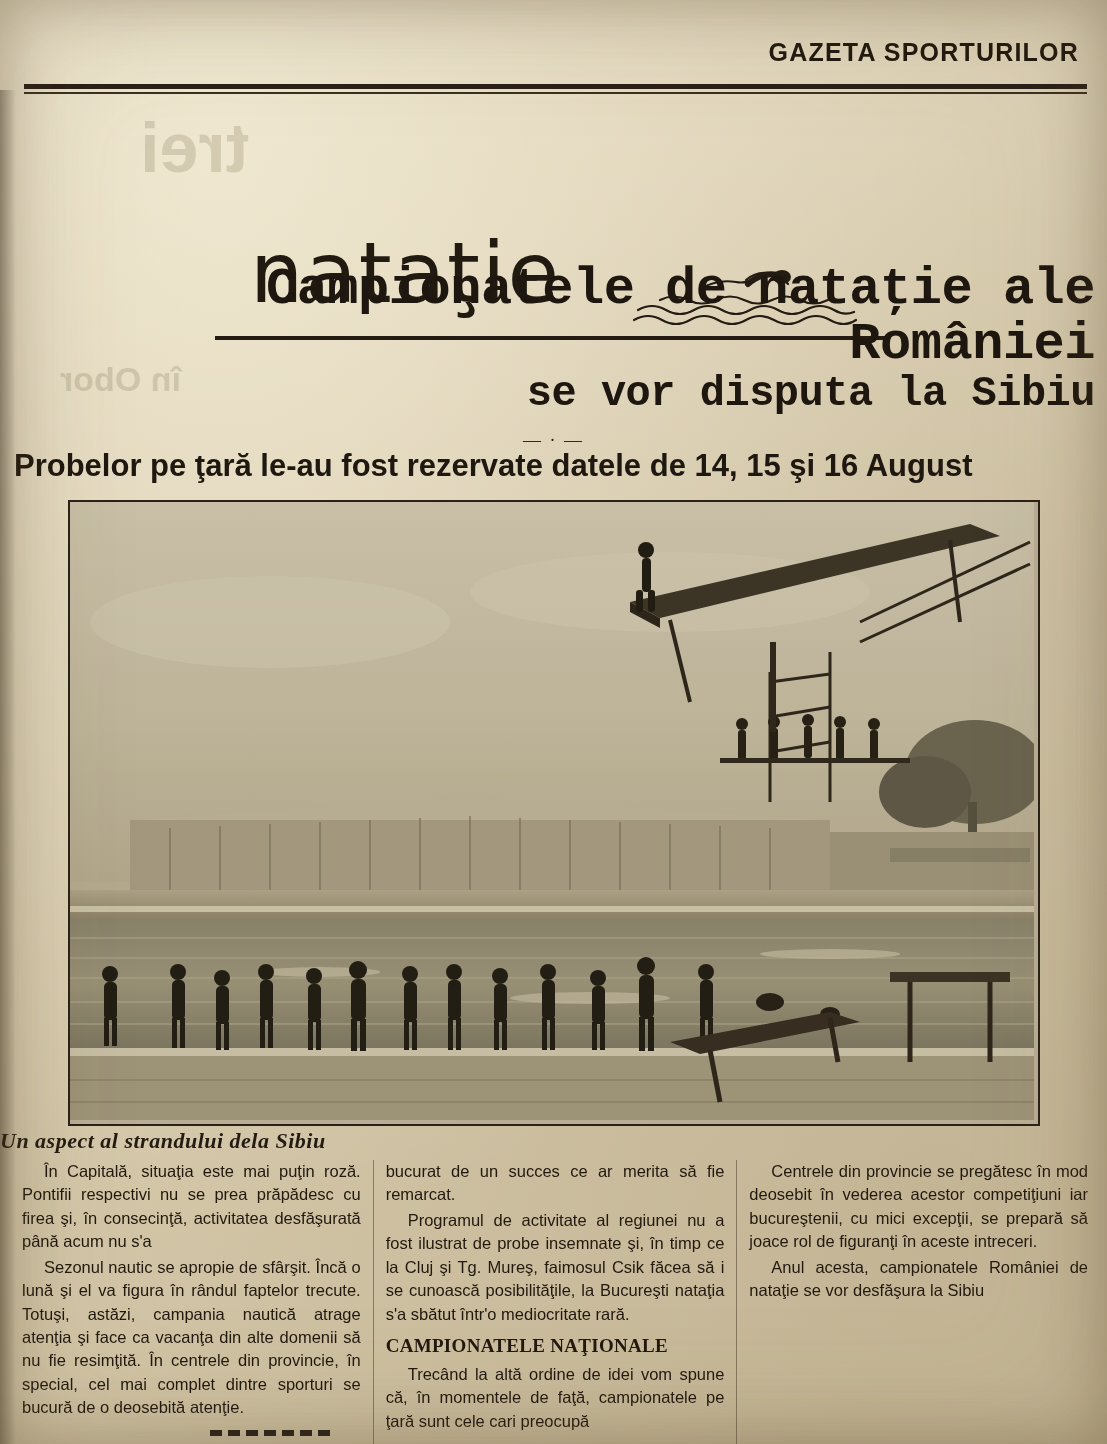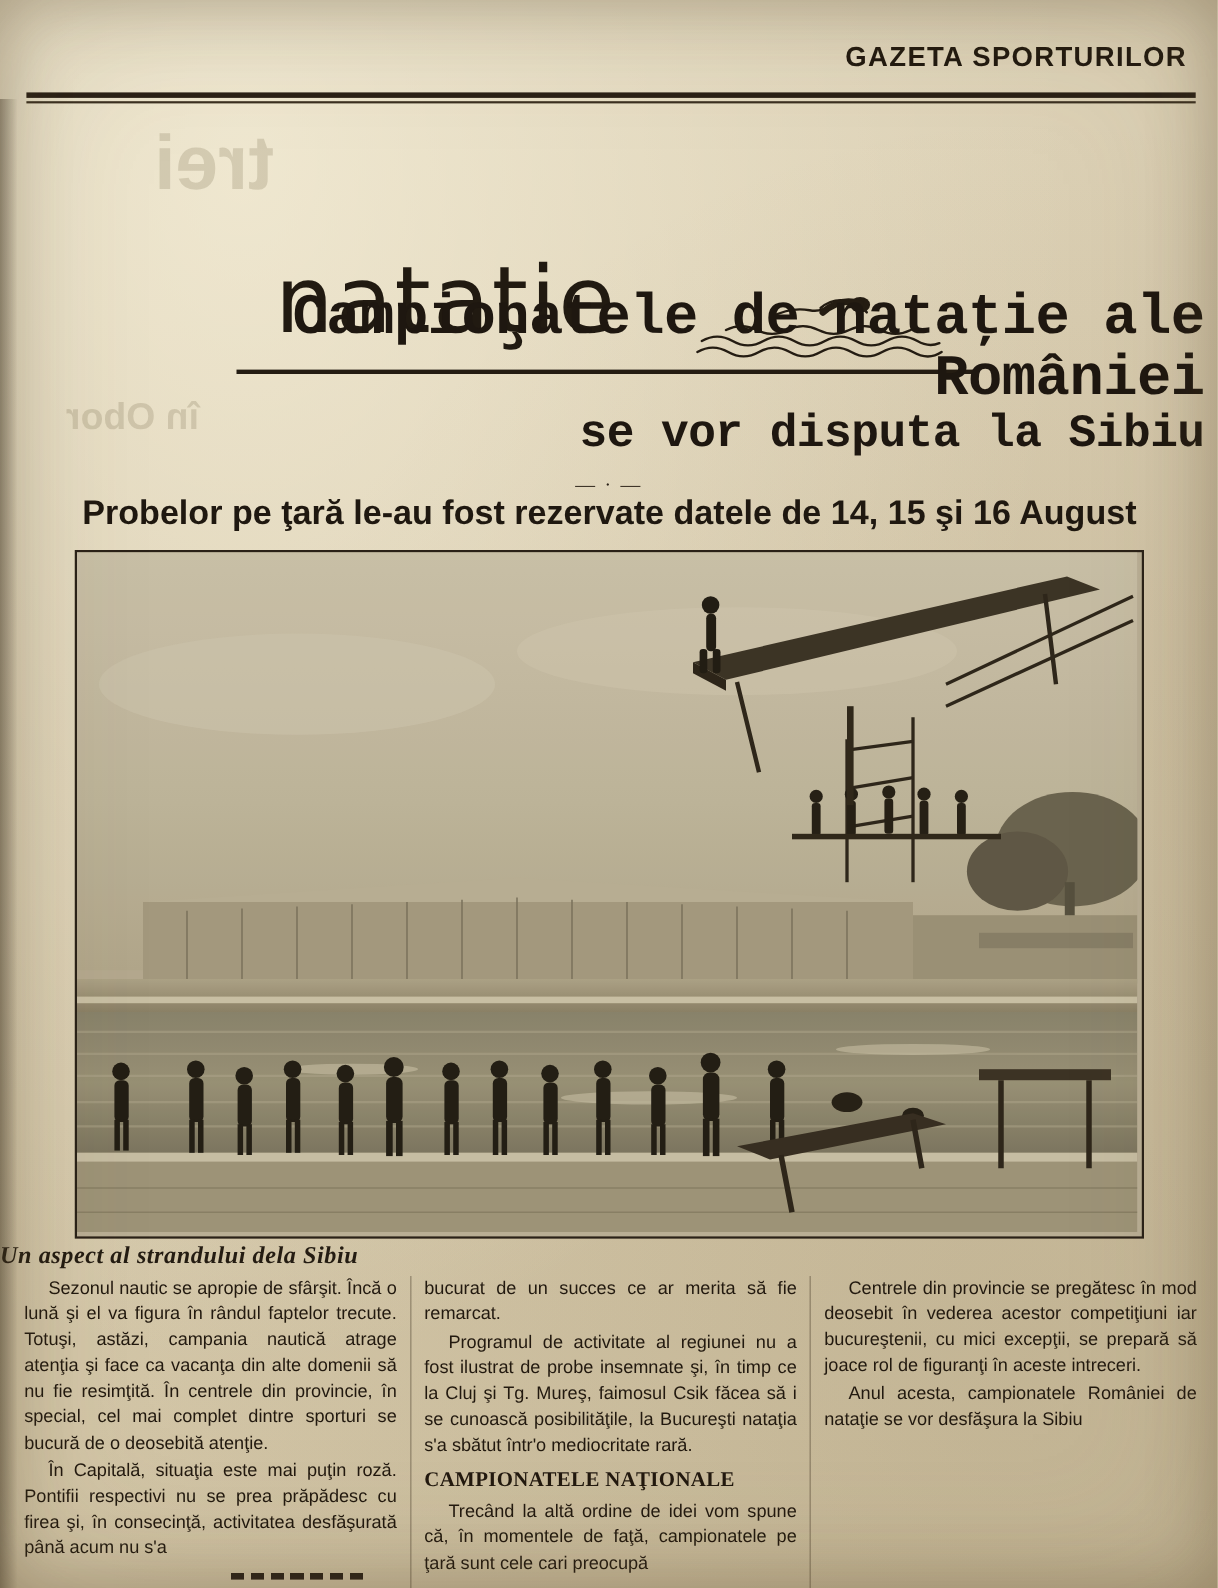--- a/index.html
+++ b/index.html
@@ -118,21 +118,21 @@
     font-size: 18px;
     color: #2b2217;
     letter-spacing: 2px;
   }
 
   .subhead {
     position: absolute;
     left: 14px;
     width: 1080px;
     top: 448px;
-    text-align: center;
+    text-align: left;
     font-family: "Liberation Sans", sans-serif;
     font-weight: bold;
     font-size: 31px;
     color: #1f1810;
   }
 
   
   .photo {
     position: absolute;
     left: 68px;
@@ -440,22 +440,22 @@
 
       <rect x="0" y="0" width="964" height="618" fill="#6b5a34" opacity="0.06"></rect>
     </svg>
   </div>
 
   <div class="caption">Un aspect al strandului dela Sibiu</div>
 
   <div class="columns">
 
     <div class="col">
+      <p>În Capitală, situaţia este mai puţin roză. Pontifii respectivi nu se prea prăpădesc cu firea şi, în consecinţă, activitatea desfăşurată până acum nu s'a</p>
       <p>Sezonul nautic se apropie de sfârşit. Încă o lună şi el va figura în rândul faptelor trecute. Totuşi, astăzi, campania nautică atrage atenţia şi face ca vacanţa din alte domenii să nu fie resimţită. În centrele din provincie, în special, cel mai complet dintre sporturi se bucură de o deosebită atenţie.</p>
-      <p>În Capitală, situaţia este mai puţin roză. Pontifii respectivi nu se prea prăpădesc cu firea şi, în consecinţă, activitatea desfăşurată până acum nu s'a</p>
     </div>
 
     <div class="col">
       <p class="noindent">bucurat de un succes ce ar merita să fie remarcat.</p>
       <p>Programul de activitate al regiunei nu a fost ilustrat de probe insemnate şi, în timp ce la Cluj şi Tg. Mureş, faimosul Csik făcea să i se cunoască posibilităţile, la Bucureşti nataţia s'a sbătut într'o mediocritate rară.</p>
       <div class="subtitle">CAMPIONATELE NAŢIONALE</div>
       <p>Trecând la altă ordine de idei vom spune că, în momentele de faţă, campionatele pe ţară sunt cele cari preocupă</p>
     </div>
 
     <div class="col">

